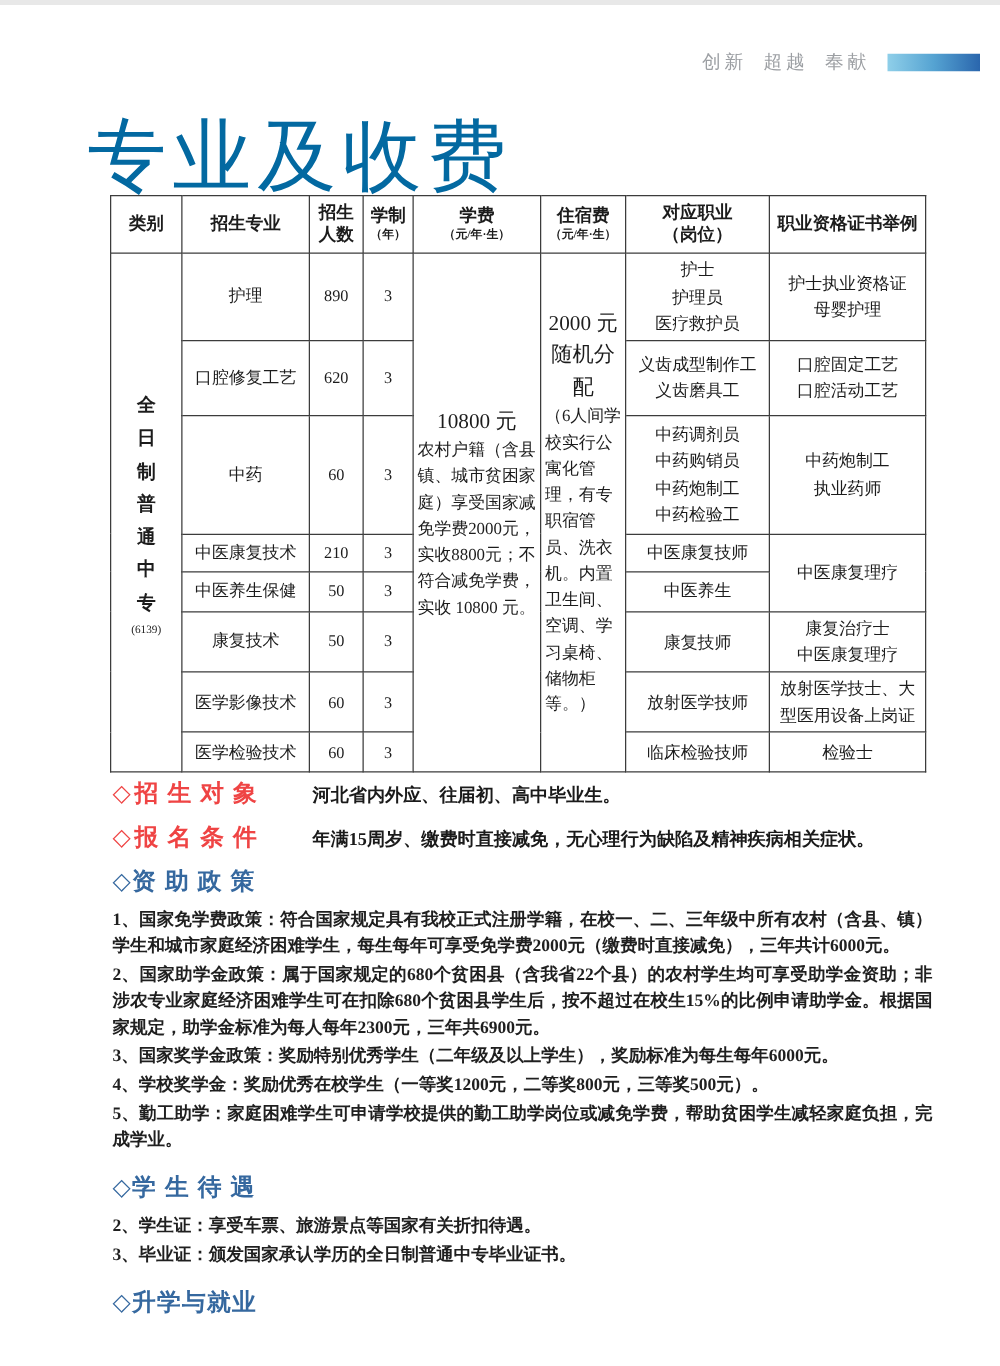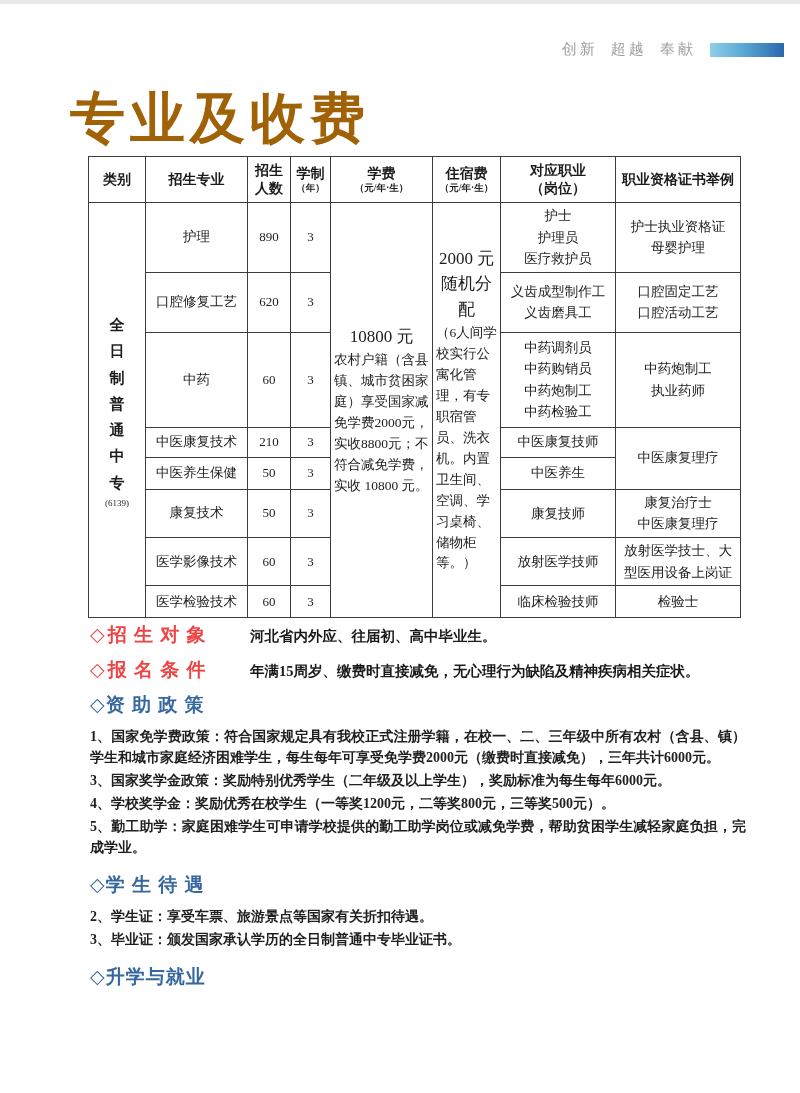--- a/index.html
+++ b/index.html
@@ -17,22 +17,22 @@
     font-family:"Liberation Sans","DejaVu Sans",sans-serif;
     color:#9c9fa3; font-size:15px; letter-spacing:3px; word-spacing:6px;
   }
   .slogan-bar {
     display:inline-block; width:74px; height:14px; margin-left:14px;
     background:linear-gradient(to right,#8fcfe9,#55a3d2,#2a66ad);
   }
   
   .title {
     margin:78px 0 0 70px;
-    font-size:55px; font-weight:bold; letter-spacing:5px;
-    color:#a16207; font-family:"Liberation Serif","DejaVu Serif",serif;
+    font-size:63px; font-weight:normal; letter-spacing:5px;
+    color:#0369a1; font-family:"Liberation Serif","DejaVu Serif",serif;
   }
   
   table.fees {
     position:absolute; left:88px; top:152px; width:652px;
     border-collapse:collapse; table-layout:fixed;
     font-size:13px; color:#1c1c1c;
   }
   table.fees th, table.fees td {
     border:1px solid #3c3c3c; text-align:center; vertical-align:middle;
     padding:2px 3px;
@@ -230,20 +230,21 @@
       <span class="sec-inline">年满15周岁、缴费时直接减免，无心理行为缺陷及精神疾病相关症状。</span>
     </div>
 
 
     <div>
       <div class="sec-title-row">
         <span class="sec-title"><span class="diamond">◇</span><span>资 助 政 策</span></span>
       </div>
       <div class="para-group">
         <p class="para">1、国家免学费政策：符合国家规定具有我校正式注册学籍，在校一、二、三年级中所有农村（含县、镇）学生和城市家庭经济困难学生，每生每年可享受免学费2000元（缴费时直接减免），三年共计6000元。</p>
+        <p class="para">2、国家助学金政策：属于国家规定的680个贫困县（含我省22个县）的农村学生均可享受助学金资助；非涉农专业家庭经济困难学生可在扣除680个贫困县学生后，按不超过在校生15%的比例申请助学金。根据国家规定，助学金标准为每人每年2300元，三年共6900元。</p>
         <p class="para">3、国家奖学金政策：奖励特别优秀学生（二年级及以上学生），奖励标准为每生每年6000元。</p>
         <p class="para">4、学校奖学金：奖励优秀在校学生（一等奖1200元，二等奖800元，三等奖500元）。</p>
         <p class="para">5、勤工助学：家庭困难学生可申请学校提供的勤工助学岗位或减免学费，帮助贫困学生减轻家庭负担，完成学业。</p>
       </div>
     </div>
 
     <div class="gap-lg">
       <div class="sec-title-row">
         <span class="sec-title"><span class="diamond">◇</span><span>学 生 待 遇</span></span>
       </div>

